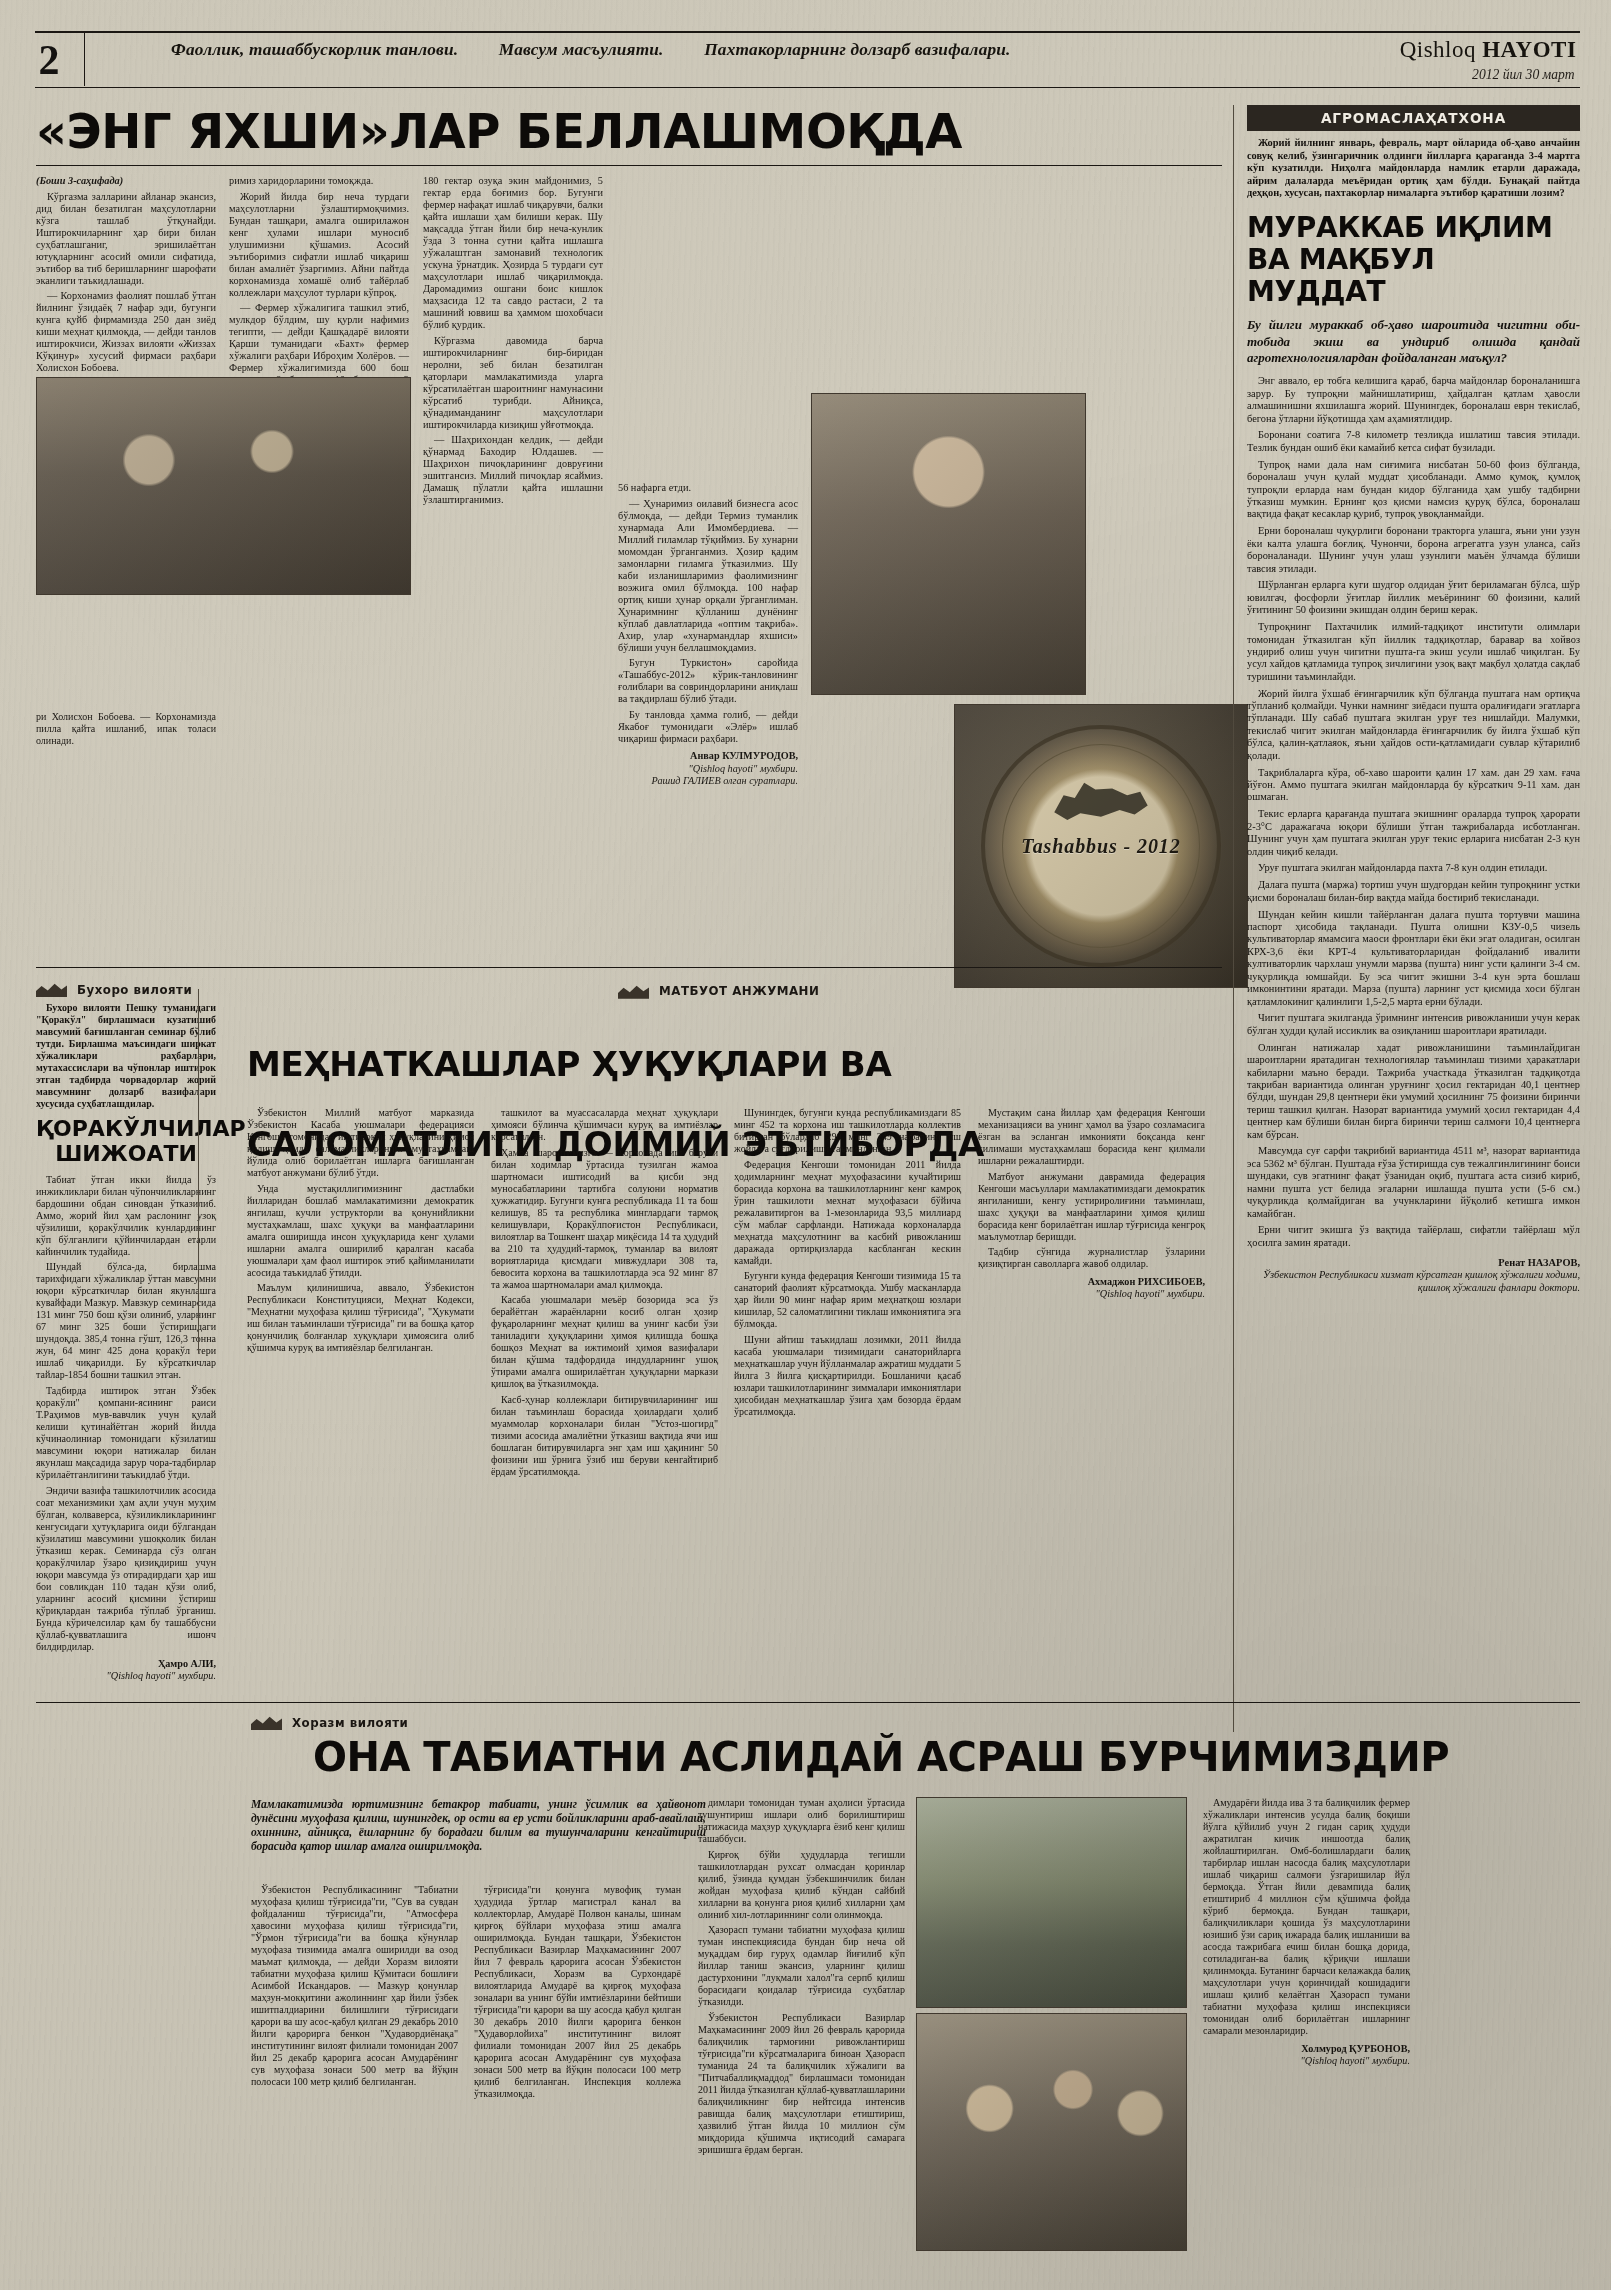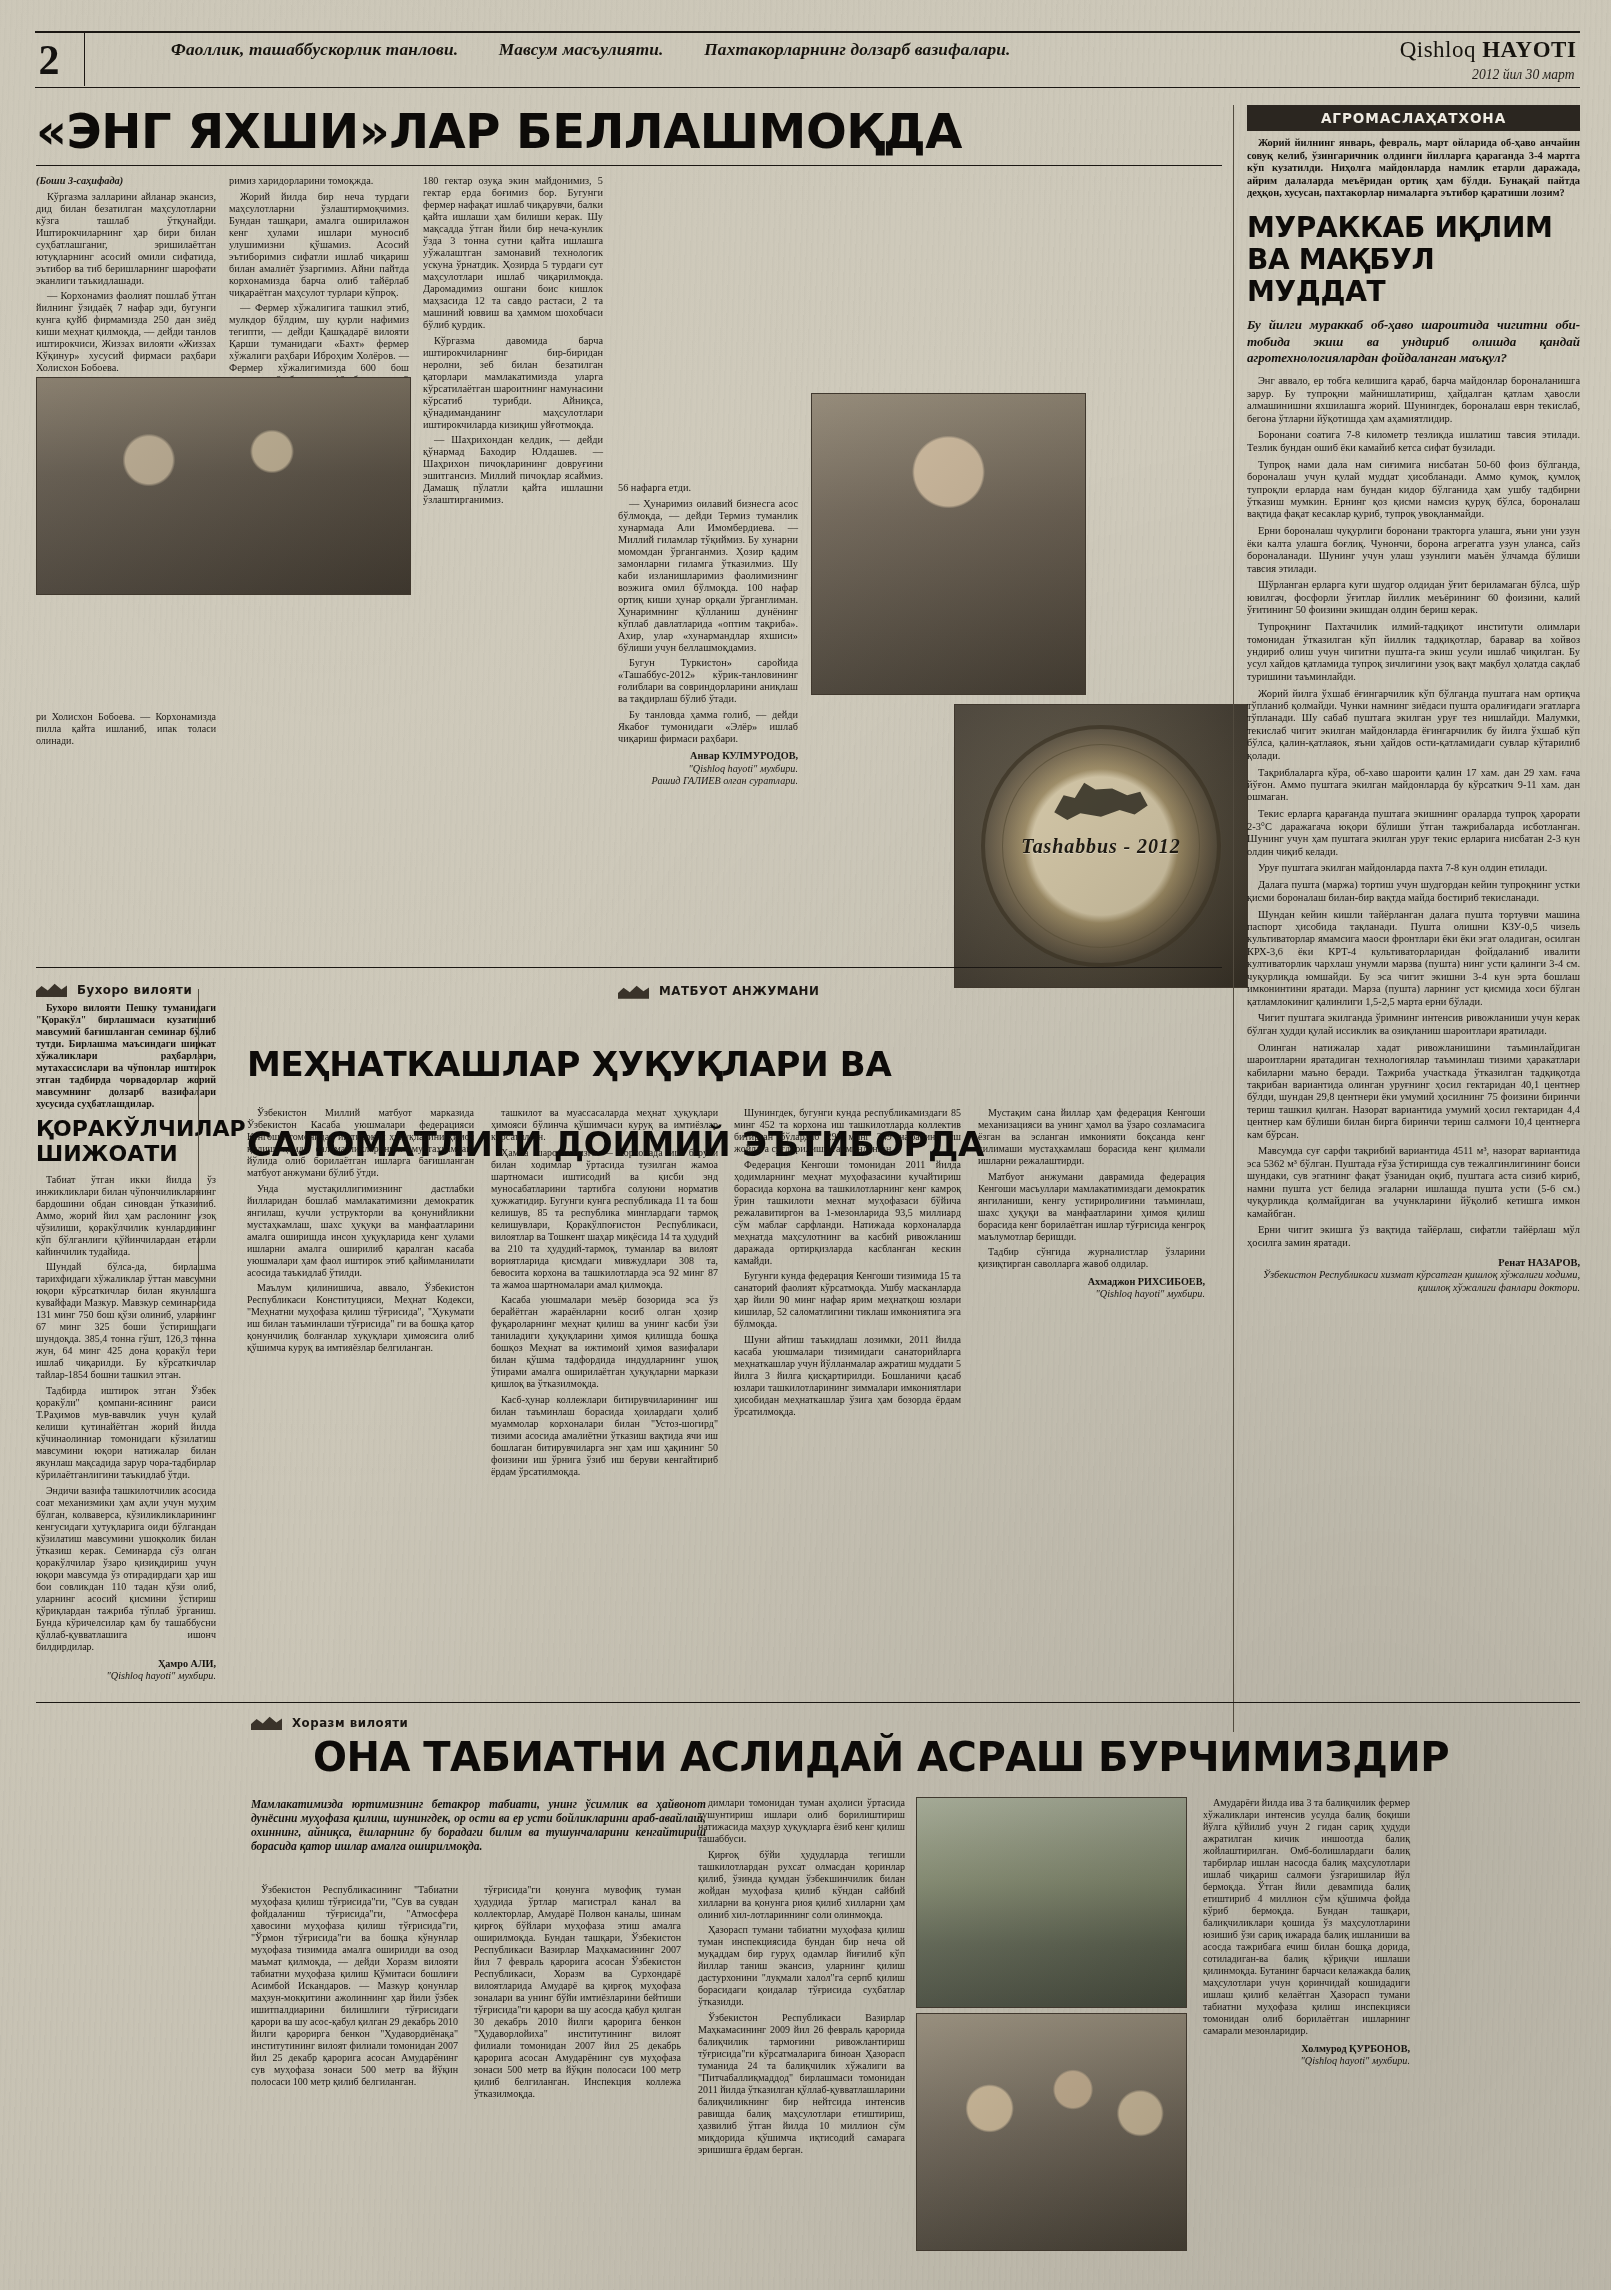--- a/index.html
+++ b/index.html
@@ -271,20 +271,21 @@
     line-height: 12px;
     text-align: justify;
   }
   .minicol p { margin: 0 0 3.6px 0; text-indent: 10px; }
 
   .kicker {
     font-family: "DejaVu Sans", sans-serif;
     font-weight: bold;
     font-size: 22px;
     line-height: 25.5px;
+    text-align: center;
     margin: 5.5px 0 7.3px 0;
     color: #0d0b09;
   }
   .sign {
     font-weight: bold;
     font-size: 10.2px;
     line-height: 12.4px;
     text-align: right;
     margin-top: 5.5px;
   }
@@ -401,21 +402,21 @@
       <p class="noind dateline">(Боши 3-саҳифада)</p>
       <p>Кўргазма залларини айланар экансиз, дид билан безатилган маҳсулотларни кўзга ташлаб ўтқунайди. Иштирокчиларнинг ҳар бири билан суҳбатлашганиг, эришилаётган ютуқларнинг асосий омили сифатида, эътибор ва тиб беришларнинг шарофати эканлиги таъкидлашади.</p>
       <p>— Корхонамиз фаолият пошлаб ўтган йилнинг ўзидаёқ 7 нафар эди, бугунги кунга қуйб фирмамизда 250 дан зиёд киши меҳнат қилмоқда, — дейди танлов иштирокчиси, Жиззах вилояти «Жиззах Кўқинур» хусусий фирмаси раҳбари Холисхон Бобоева.</p>
       <p>— Корхонамизда пилла қайта ишланиб, ипак толаси олинади. Ададс-атлас маталари тўқилиб, уларда либослар, кўрпа-ёстиқлар, элита усулида тардаиар тайёрланади. Шунингдек, шифер иплари ишлаб чиқарилмоқда. Бу маҳсулот хомашёдан замонавий технология асосида ишлаб чиқарилаётган маҳсулотлар.</p>
       <div style="height:222px"></div>
       <p class="noind caption">ри Холисхон Бобоева. — Корхонамизда пилла қайта ишланиб, ипак толаси олинади.</p>
     </div>
 
     <div class="col c2">
       <p class="noind">римиз харидорларини томоқжда.</p>
-      <p>Жорий йилда бир неча турдаги маҳсулотларни ўзлаштирмоқчимиз. Бундан ташқари, амалга оширилажон кенг ҳулами ишлари муносиб улушимизни қўшамиз. Асосий эътиборимиз сифатли ишлаб чиқариш билан амалиёт ўзаргимиз. Айни пайтда корхонамизда барча олиб тайёрлаб чиқараётган маҳсулот турлари кўпроқ.</p>
+      <p>Жорий йилда бир неча турдаги маҳсулотларни ўзлаштирмоқчимиз. Бундан ташқари, амалга оширилажон кенг ҳулами ишлари муносиб улушимизни қўшамиз. Асосий эътиборимиз сифатли ишлаб чиқариш билан амалиёт ўзаргимиз. Айни пайтда корхонамизда хомашё олиб тайёрлаб коллежлари маҳсулот турлари кўпроқ.</p>
       <p>— Фермер хўжалигига ташкил этиб, мулкдор бўлдим, шу қурли нафимиз тегипти, — дейди Қашқадарё вилояти Қарши туманидаги «Бахт» фермер хўжалиги раҳбари Иброҳим Холёров. — Фермер хўжалигимизда 600 бош қорамол, 8 бош от, 10 бош туя, 3 минглан ортиқ парранда, 1,5 гектар ўзаниида эса балиқ парваришланмоқди.</p>
       <p>Хўжалигимизда дастлаб 6 та киши бўлган бўлса. Бугунги кунга келиб 50 нафар доимий иш билан меҳнат қилмоқда. Энг асосийси, кўп пардмокли бўлиш қулай эканлигини англадик.</p>
       <p></p>
     </div>
 
     <div class="col c3">
       <p class="noind">180 гектар озуқа экин майдонимиз, 5 гектар ерда боғимиз бор. Бугунги фермер нафақат ишлаб чиқарувчи, балки қайта ишлаши ҳам билиши керак. Шу мақсадда ўтган йили бир неча-кунлик ўзда 3 тонна сутни қайта ишлашга уўжалаштган замонавий технологик ускуна ўрнатдик. Ҳозирда 5 турдаги сут маҳсулотлари ишлаб чиқарилмоқда. Даромадимиз ошгани боис кишлок маҳзасида 12 та савдо растаси, 2 та машиний юввиш ва ҳаммом шохобчаси бўлиб қурдик.</p>
       <p>Кўргазма давомида барча иштирокчиларнинг бир-биридан неролни, зеб билан безатилган қаторлари мамлакатимизда уларга кўрсатилаётган шароитнинг намунасини кўрсатиб турибди. Айниқса, қўнадиманданинг маҳсулотлари иштирокчиларда кизиқиш уйғотмоқда.</p>
       <p>— Шаҳрихондан келдик, — дейди қўнармад Баходир Юлдашев. — Шаҳрихон пичоқларининг довруғини эшитгансиз. Миллий пичоқлар ясаймиз. Дамашқ пўлатли қайта ишлашни ўзлаштирганимиз.</p>
       <p></p>

